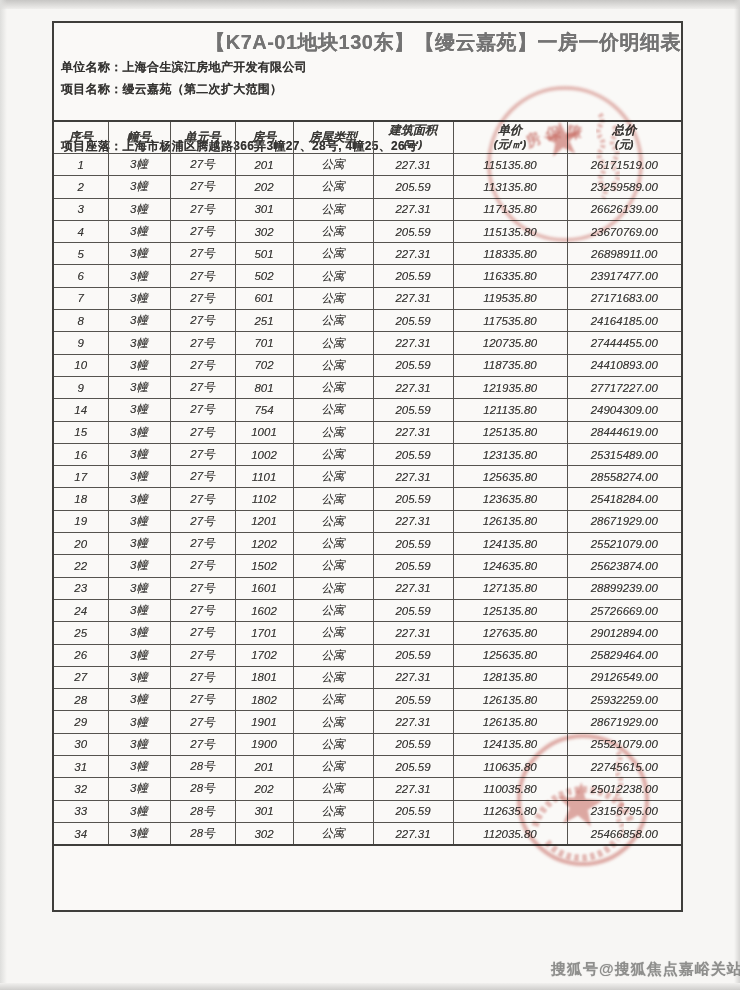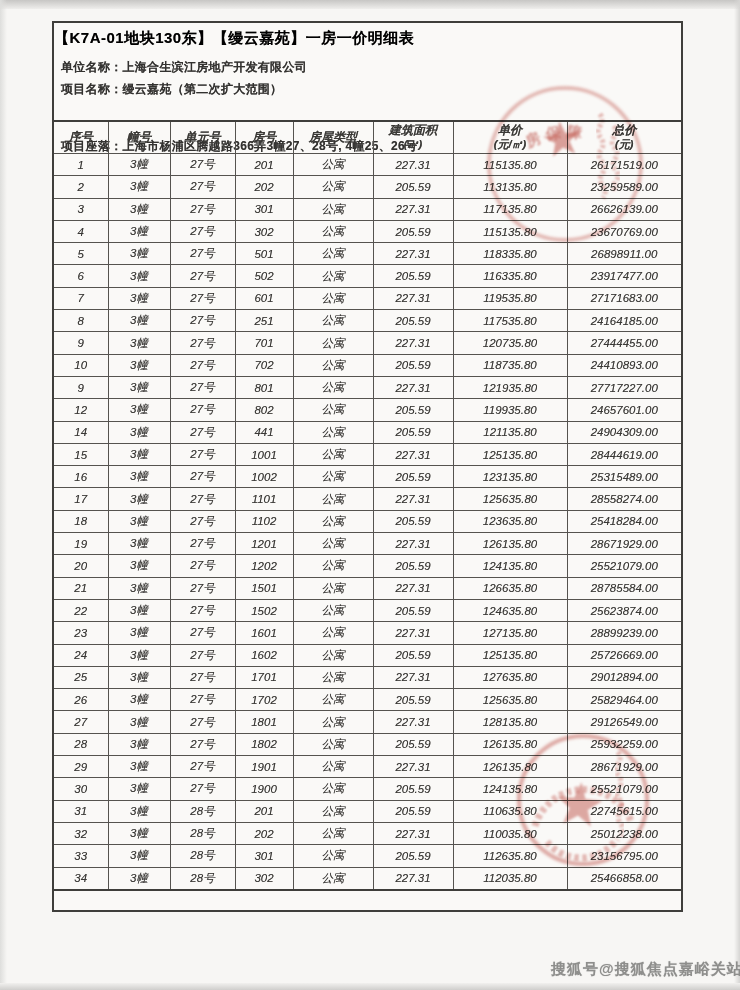--- a/index.html
+++ b/index.html
@@ -17,22 +17,22 @@
     background:linear-gradient(90deg,#dededc,rgba(240,239,237,0));}
   .edge-right{position:absolute;right:0;top:0;width:6px;height:990px;
     background:linear-gradient(90deg,rgba(205,204,202,0),#d6d5d3);}
 
   
   .doc-box{
     position:absolute;left:52px;top:21px;width:627px;height:887px;
     border:2px solid #3f3e3b;background:#faf9f7;
   }
   .doc-title{
-    position:absolute;top:6px;left:0;right:0;text-align:left;
-    font-size:15px;font-weight:bold;color:#000000;letter-spacing:.5px;
+    position:absolute;top:6px;left:0;right:0;text-align:right;
+    font-size:20px;font-weight:bold;color:#737373;letter-spacing:.5px;
     text-shadow:0 0 .5px rgba(47,46,43,.65);
   }
   .info-line{
     position:absolute;left:7px;font-size:12px;font-weight:bold;color:#333230;
     letter-spacing:.3px;white-space:nowrap;
     text-shadow:0 0 .4px rgba(51,50,48,.6);
   }
   .info-1{top:36px;}
   .info-2{top:58px;}
   .info-3{top:87px;margin-top:28px;}
@@ -215,34 +215,24 @@
           <td>9</td>
           <td>3幢</td>
           <td>27号</td>
           <td>801</td>
           <td>公寓</td>
           <td>227.31</td>
           <td>121935.80</td>
           <td>27717227.00</td>
         </tr>
         <tr>
-          <td>12</td>
-          <td>3幢</td>
-          <td>27号</td>
-          <td>802</td>
-          <td>公寓</td>
-          <td>205.59</td>
-          <td>119935.80</td>
-          <td>24657601.00</td>
-        </tr>
-        <tr>
           <td>14</td>
           <td>3幢</td>
           <td>27号</td>
-          <td>441</td>
+          <td>754</td>
           <td>公寓</td>
           <td>205.59</td>
           <td>121135.80</td>
           <td>24904309.00</td>
         </tr>
         <tr>
           <td>15</td>
           <td>3幢</td>
           <td>27号</td>
           <td>1001</td>
@@ -293,30 +283,20 @@
         </tr>
         <tr>
           <td>20</td>
           <td>3幢</td>
           <td>27号</td>
           <td>1202</td>
           <td>公寓</td>
           <td>205.59</td>
           <td>124135.80</td>
           <td>25521079.00</td>
-        </tr>
-        <tr>
-          <td>21</td>
-          <td>3幢</td>
-          <td>27号</td>
-          <td>1501</td>
-          <td>公寓</td>
-          <td>227.31</td>
-          <td>126635.80</td>
-          <td>28785584.00</td>
         </tr>
         <tr>
           <td>22</td>
           <td>3幢</td>
           <td>27号</td>
           <td>1502</td>
           <td>公寓</td>
           <td>205.59</td>
           <td>124635.80</td>
           <td>25623874.00</td>

